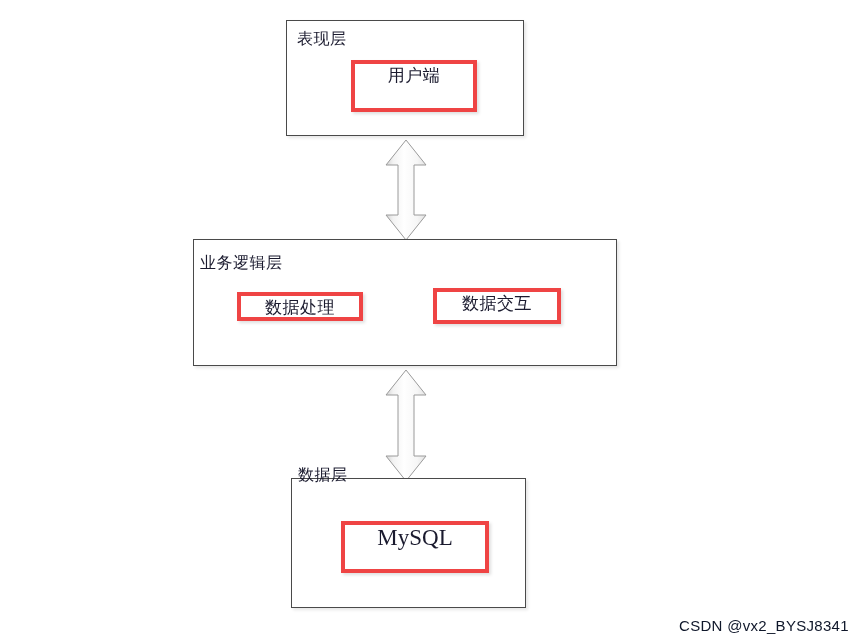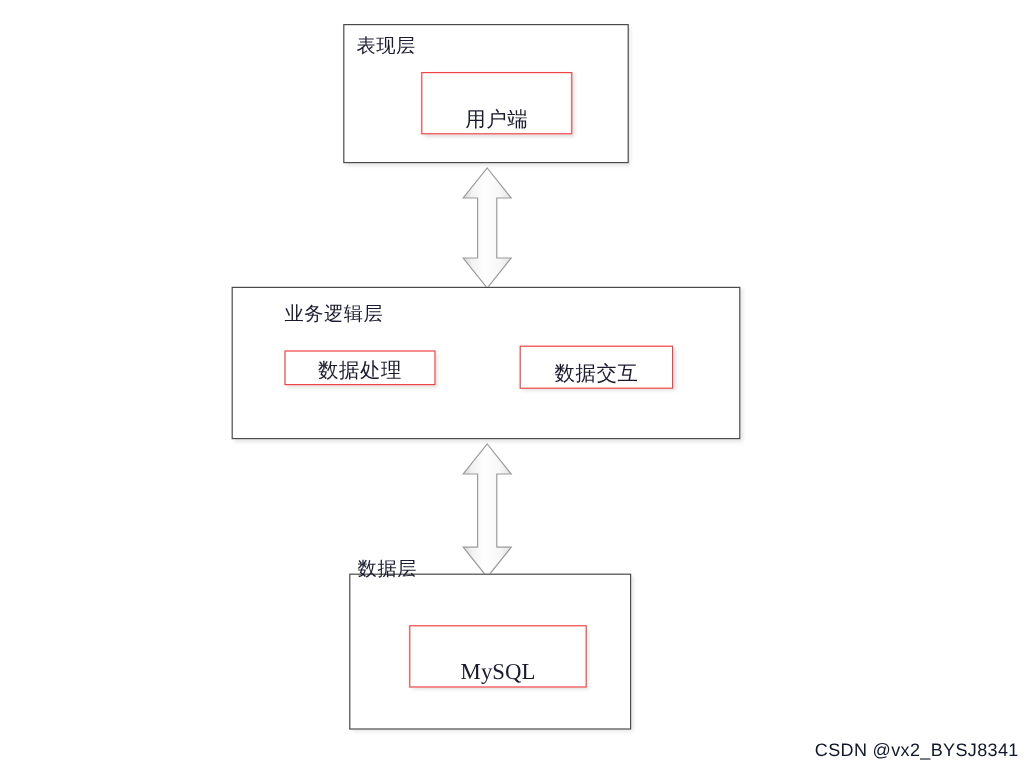--- a/index.html
+++ b/index.html
@@ -35,36 +35,36 @@
     color: #1a1a2e;
     white-space: nowrap;
     letter-spacing: 0.5px;
   }
 
   
   .comp-box {
     position: absolute;
     box-sizing: border-box;
     background: #ffffff;
-    border: 1px solid #ef4444;
+    border: 4px solid #ef4444;
     box-shadow: 2px 2px 3px rgba(0,0,0,0.13);
     display: flex;
-    align-items: flex-end;
+    align-items: flex-start;
     justify-content: center;
   }
   .comp-label {
     font-family: "Liberation Sans", sans-serif;
     font-size: 17px;
     color: #1a1a2e;
     white-space: nowrap;
     letter-spacing: 0.5px;
   }
   .comp-label.serif {
     font-family: "Liberation Serif", serif;
-    font-size: 19px;
+    font-size: 23px;
     letter-spacing: 0px;
   }
 
   
   .connector {
     position: absolute;
   }
   .connector svg {
     display: block;
   }
@@ -99,21 +99,21 @@
           <stop offset="45%" stop-color="#ffffff"></stop>
           <stop offset="78%" stop-color="#f6f6f6"></stop>
           <stop offset="100%" stop-color="#e2e2e2"></stop>
         </linearGradient>
       </defs>
       <polygon points="22,1 42,26 30,26 30,76 42,76 22,101 2,76 14,76 14,26 2,26" fill="url(#arrowGrad1)" stroke="#9a9a9a" stroke-width="1" stroke-linejoin="miter"></polygon>
     </svg>
   </div>
 
   <div class="layer-box" style="left:193px; top:239px; width:424px; height:127px;"></div>
-  <div class="layer-title" style="left:200px; top:251px;margin-left:37px;">业务逻辑层</div>
+  <div class="layer-title" style="left:200px; top:251px;">业务逻辑层</div>
   <div class="comp-box" style="left:237px; top:292px; width:126px; height:29px;">
     <span class="comp-label">数据处理</span>
   </div>
   <div class="comp-box" style="left:433px; top:288px; width:128px; height:36px;">
     <span class="comp-label">数据交互</span>
   </div>
 
   <div class="connector" style="left:384px; top:369px;">
     <svg width="44" height="113" viewBox="0 0 44 113" xmlns="http://www.w3.org/2000/svg">
       <defs>

